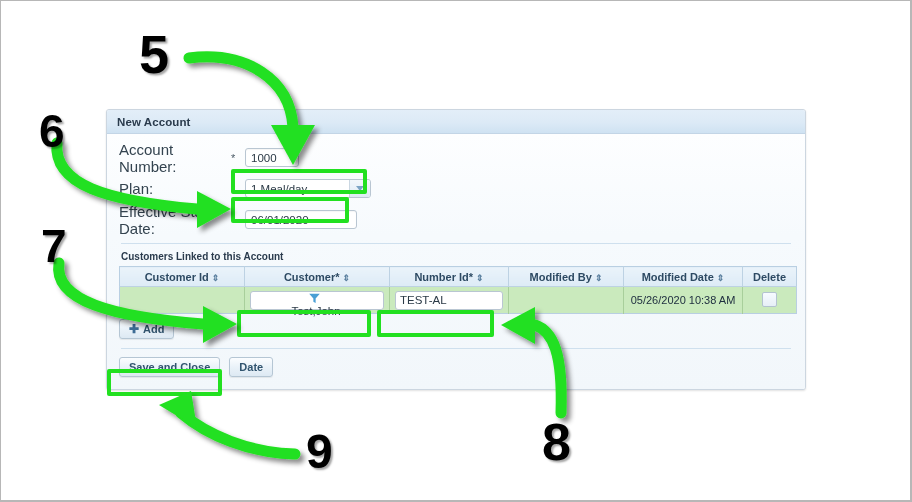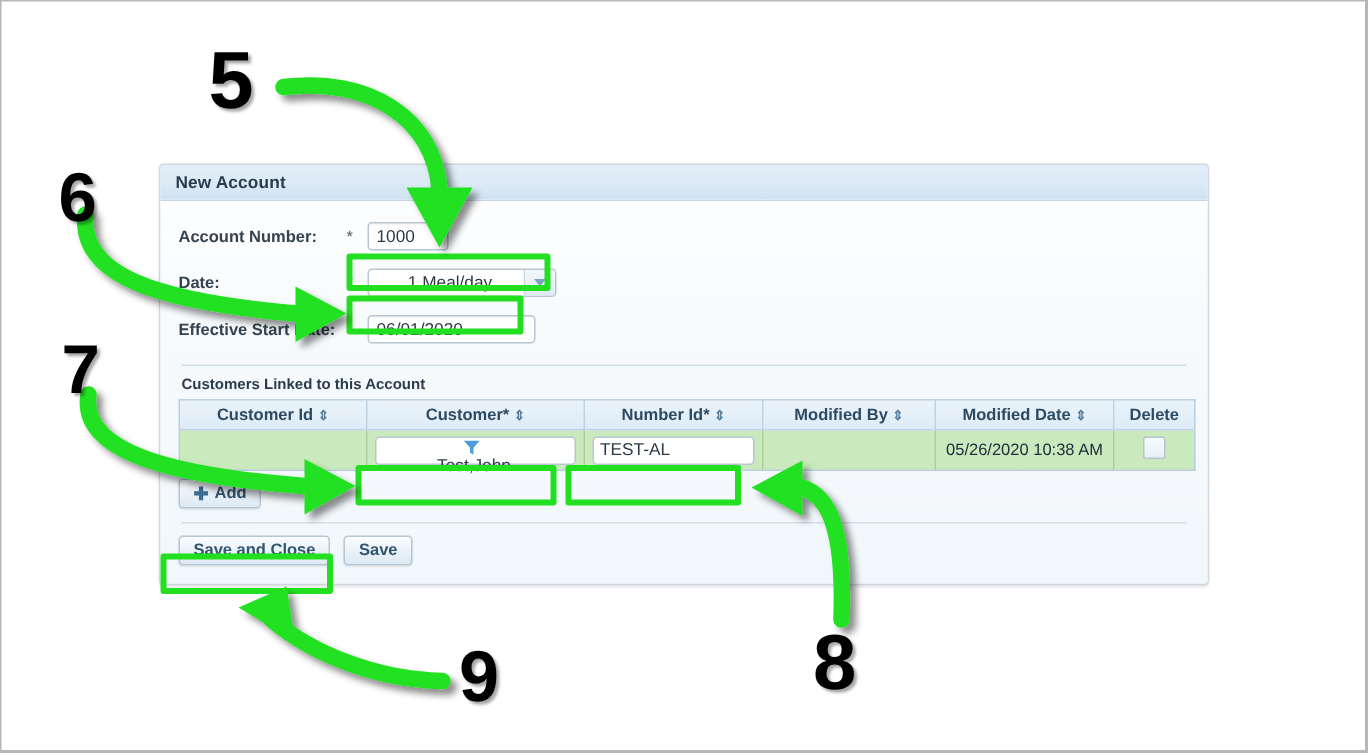--- a/index.html
+++ b/index.html
@@ -47,21 +47,21 @@
     padding:8px 12px 10px 12px;
     border-radius:0 0 2px 2px;
   }
   
   .form-row{
     display:flex;align-items:center;
     height:31px;
   }
   .f-label{
     width:112px;
-    font-size:11px;color:#33434f;font-weight:bold;
+    font-size:15px;color:#33434f;
   }
   .f-star{
     width:14px;font-size:11px;color:#4a5a66;text-align:left;
   }
   .f-input{
     box-sizing:border-box;
     height:19px;
     border:1px solid #b9c6d2;
     border-radius:3px;
     background:#fff;
@@ -76,21 +76,21 @@
   .w-date{width:112px;}
   .w-end {width:112px;}
   .sel-wrap{
     position:relative;
     width:126px;height:19px;
     box-sizing:border-box;
     border:1px solid #b9c6d2;border-radius:3px;
     background:#fff;display:flex;align-items:center;
   }
   .sel-text{
-    flex:1;font-size:11.5px;color:#2b3a46;padding-left:5px;text-align:center;
+    flex:1;font-size:11.5px;color:#2b3a46;padding-left:5px;
   }
   .sel-btn{
     width:20px;height:17px;
     border-left:1px solid #cbd7e2;
     background:linear-gradient(to bottom,#f2f7fb,#dfeaf4);
     display:flex;align-items:center;justify-content:center;
     border-radius:0 2px 2px 0;
   }
   .caret{
     width:0;height:0;
@@ -209,21 +209,21 @@
 
     <div class="panel-body">
 
       <div class="form-row">
         <span class="f-label">Account Number:</span>
         <span class="f-star">*</span>
         <input class="f-input w-acct" type="text" readonly="" value="1000" style="">
       </div>
 
       <div class="form-row">
-        <span class="f-label">Date:</span>
+        <span class="f-label">Plan:</span>
         <span class="f-star">*</span>
         <div class="sel-wrap">
           <span class="sel-text">1 Meal/day</span>
           <span class="sel-btn">
             <span class="caret"></span>
           </span>
         </div>
       </div>
 
       <div class="form-row">
@@ -285,21 +285,21 @@
         <span class="btn">
           <span class="plus">✚</span>
           <span>Add</span>
         </span>
       </div>
 
       <div class="footer-sep"></div>
 
       <div class="footer-btns">
         <span class="btn">Save and Close</span>
-        <span class="btn">Save</span>
+        <span class="btn">Date</span>
       </div>
 
     </div>
   </div>
 
   <div class="hl" style="left:230px;  top:168px; width:136px; height:25px;"></div>
   <div class="hl" style="left:230px;  top:196px; width:118px; height:26px;"></div>
   <div class="hl" style="left:236px;  top:309px; width:134px; height:27px;"></div>
   <div class="hl" style="left:376px;  top:309px; width:117px; height:27px;"></div>
   <div class="hl" style="left:106px;  top:368px; width:115px; height:27px;"></div>

